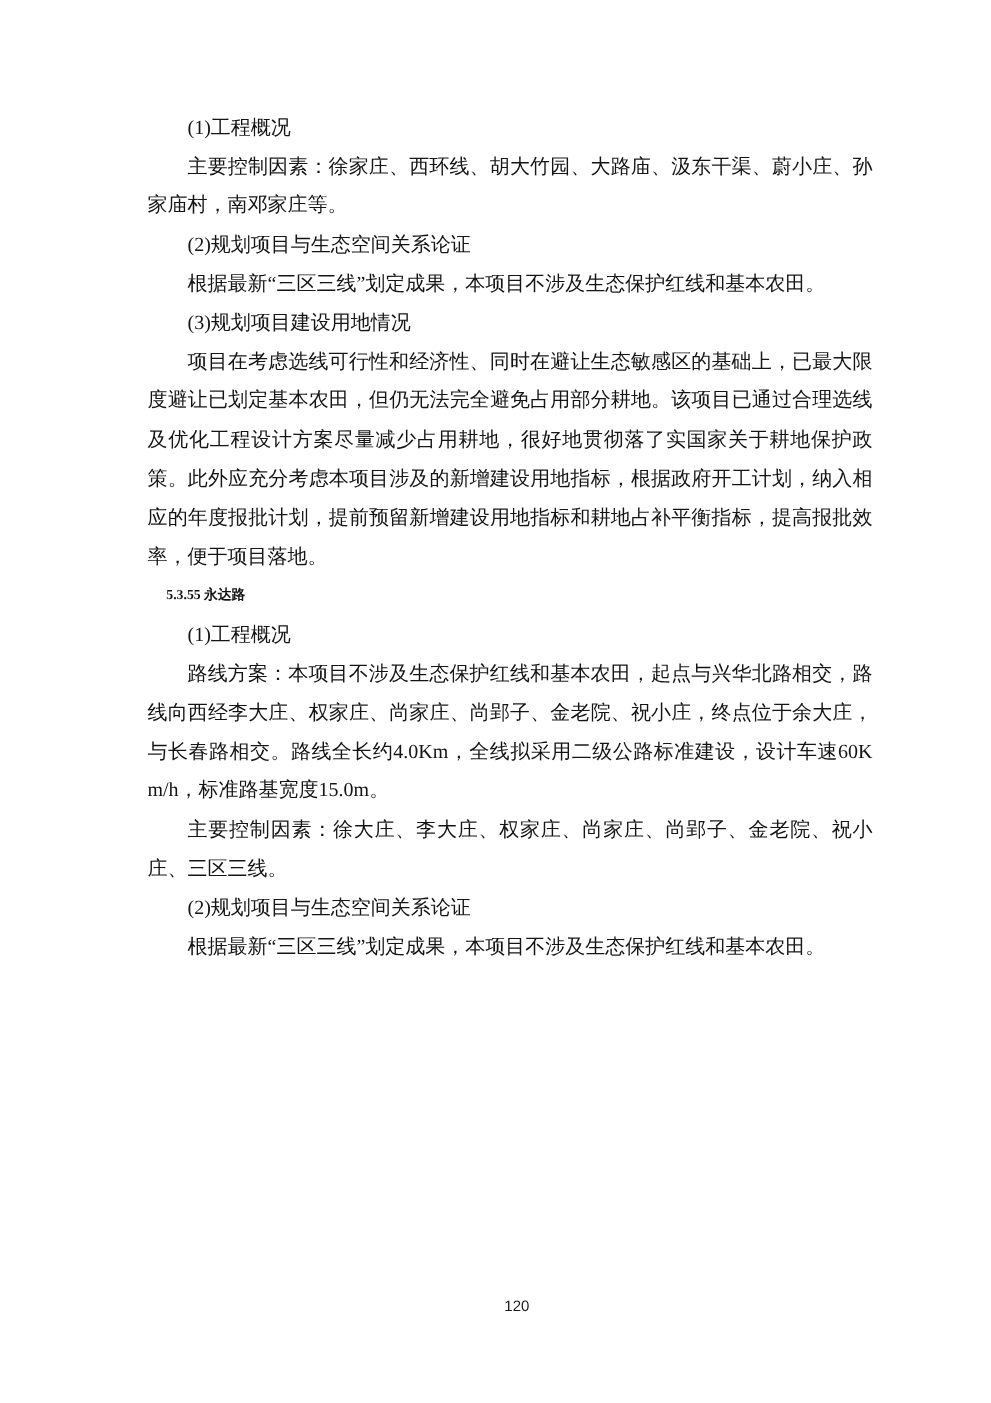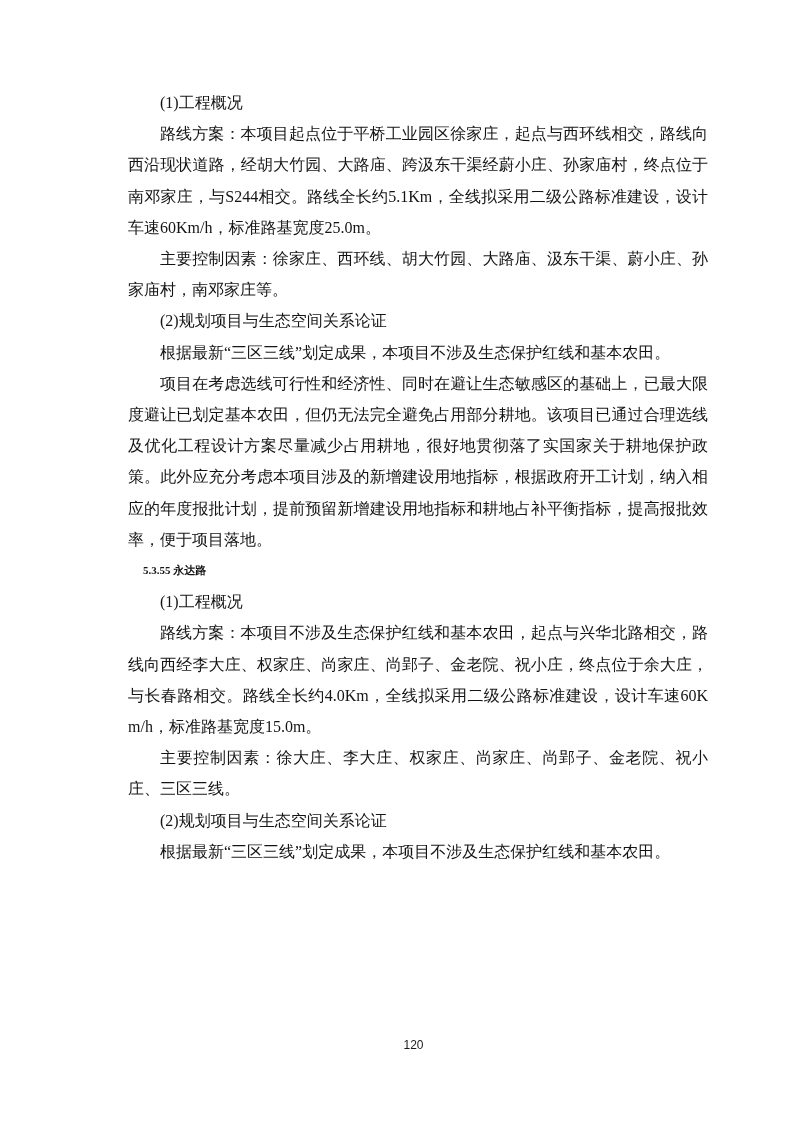--- a/index.html
+++ b/index.html
@@ -18,21 +18,20 @@
   }
   .content {
     position: absolute;
     top: 87px;
     left: 118px;
     width: 580px;
     font-size: 16px;
     line-height: 31.2px;
     text-align: justify;
     word-break: break-all;
-    margin-left: 10px;
   }
   .para {
     margin: 0;
     text-indent: 2em;
   }
   .section-heading {
     margin: 0;
     text-indent: 15px;
     font-weight: bold;
     font-size: 11px;
@@ -48,24 +47,24 @@
     color: #1a1a1a;
     padding-left: 17px;
   }
 </style>
 </head>
 <body>
 
 <div class="page">
   <main class="content">
     <p class="para">(1)工程概况</p>
-    <p class="para">路线方案：本项目起点位于平桥工业园区徐家庄，起点与西环线相交，路线向西沿现状道路，经胡大竹园、大路庙、跨汲东干渠经蔚小庄、孙家庙村，终点位于南邓家庄，与S244相交。路线全长约5.1Km，全线拟采用二级公路标准建设，设计车速60Km/h，标准路基宽度25.0m。</p>
     <p class="para">主要控制因素：徐家庄、西环线、胡大竹园、大路庙、汲东干渠、蔚小庄、孙家庙村，南邓家庄等。</p>
     <p class="para">(2)规划项目与生态空间关系论证</p>
     <p class="para">根据最新“三区三线”划定成果，本项目不涉及生态保护红线和基本农田。</p>
+    <p class="para">(3)规划项目建设用地情况</p>
     <p class="para">项目在考虑选线可行性和经济性、同时在避让生态敏感区的基础上，已最大限度避让已划定基本农田，但仍无法完全避免占用部分耕地。该项目已通过合理选线及优化工程设计方案尽量减少占用耕地，很好地贯彻落了实国家关于耕地保护政策。此外应充分考虑本项目涉及的新增建设用地指标，根据政府开工计划，纳入相应的年度报批计划，提前预留新增建设用地指标和耕地占补平衡指标，提高报批效率，便于项目落地。</p>
     <p class="section-heading">5.3.55 永达路</p>
     <p class="para">(1)工程概况</p>
     <p class="para">路线方案：本项目不涉及生态保护红线和基本农田，起点与兴华北路相交，路线向西经李大庄、权家庄、尚家庄、尚郢子、金老院、祝小庄，终点位于余大庄，与长春路相交。路线全长约4.0Km，全线拟采用二级公路标准建设，设计车速60Km/h，标准路基宽度15.0m。</p>
     <p class="para">主要控制因素：徐大庄、李大庄、权家庄、尚家庄、尚郢子、金老院、祝小庄、三区三线。</p>
     <p class="para">(2)规划项目与生态空间关系论证</p>
     <p class="para">根据最新“三区三线”划定成果，本项目不涉及生态保护红线和基本农田。</p>
   </main>
   <footer class="page-footer">
     <span>120</span>

